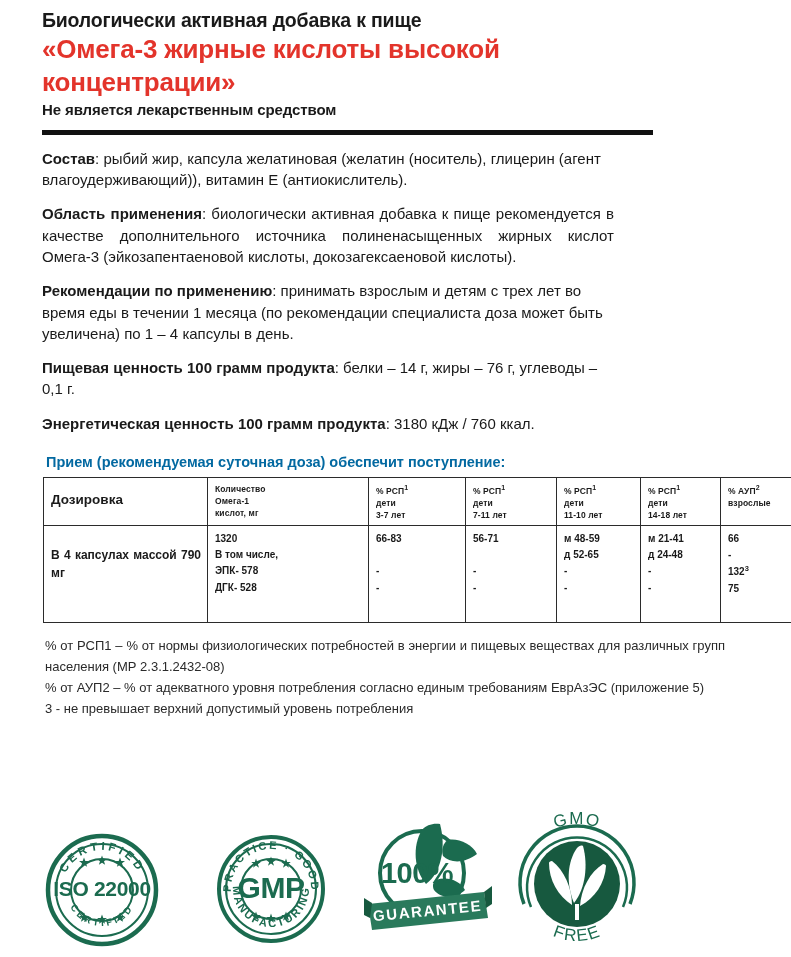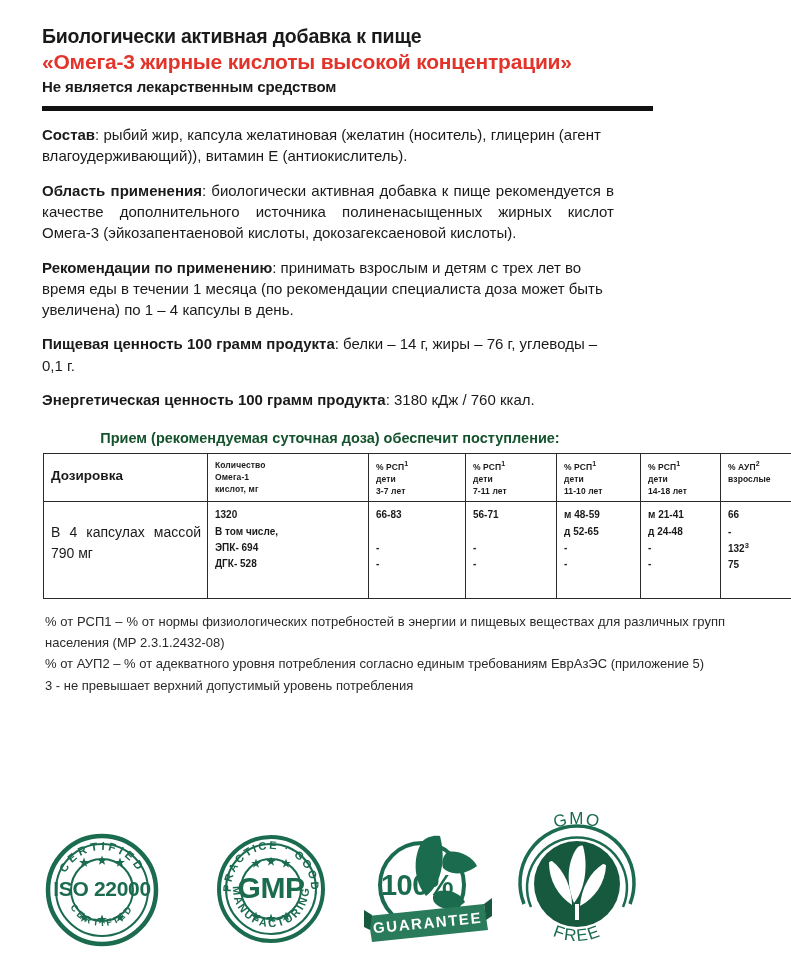--- a/index.html
+++ b/index.html
@@ -9,35 +9,35 @@
   }
   body {
     width: 791px;
     height: 957px;
     font-family: "Liberation Sans", sans-serif;
     color: #1a1a1a;
     position: relative;
     overflow: hidden;
   }
   .page {
-    padding: 24px 45px 0 42px;
+    padding: 8px 45px 0 42px;
     box-sizing: border-box;
     width: 659px;
   }
 
   
   .hdr-line1 {
     font-size: 19.5px;
     font-weight: bold;
     letter-spacing: -0.2px;
     line-height: 1.28;
     color: #1a1a1a;
   }
   .hdr-line2 {
-    font-size: 21px;
+    font-size: 26px;
     font-weight: bold;
     letter-spacing: -0.2px;
     line-height: 1.28;
     color: #e3342b;
   }
   .hdr-line3 {
     font-size: 15px;
     font-weight: bold;
     letter-spacing: -0.1px;
     line-height: 1.35;
@@ -59,22 +59,21 @@
     color: #1a1a1a;
   }
   .para.justify { text-align: justify; text-align-last: left; }
   .lbl { font-weight: bold; text-align: right; }
 
   
   .table-intro {
     font-size: 14.5px;
     font-weight: bold;
     margin: 20px 0 7px 4px;
-    color: #14532d;
-    text-align: center;
+    color: #0369a1;
   }
   table.nutri {
     border-collapse: collapse;
     width: 664px;
     margin-left: 1px;
     table-layout: fixed;
   }
   table.nutri td {
     border: 1.5px solid #2b2b2b;
     vertical-align: top;
@@ -96,22 +95,22 @@
   .hdr-small {
     font-size: 8.5px;
     font-weight: bold;
     line-height: 1.42;
     letter-spacing: 0.1px;
   }
   .hdr-small sup { font-size: 7px; }
 
   .row2 td { height: 72px; }
   .cell-dose {
-    font-size: 14px;
-    font-weight: normal;
+    font-size: 12px;
+    font-weight: bold;
     line-height: 1.5;
     padding-top: 20px !important;
     text-align: justify;
     text-align-last: left;
   }
   .cell-amt {
     font-size: 10px;
     font-weight: bold;
     line-height: 1.62;
   }
@@ -137,21 +136,21 @@
   .badges {
     position: absolute;
     left: 0;
     top: 806px;
     width: 791px;
     height: 151px;
   }
   .badge { position: absolute; }
   #badge-iso   { left: 44px;  top: 26px; }
   #badge-gmp   { left: 216px; top: 28px; }
-  #badge-100   { left: 364px; top: 24px; }
+  #badge-100   { left: 364px; top: 12px; }
   #badge-gmo   { left: 504px; top: 2px; }
 </style>
 </head>
 <body>
 
 <div class="page">
 
   <div>
     <div class="hdr-line1">Биологически активная добавка к пище</div>
     <div class="hdr-line2">«Омега-3 жирные кислоты высокой концентрации»</div>
@@ -214,21 +213,21 @@
           <span>% АУП</span><sup>2</sup><br>
           <span>взрослые</span>
         </td>
       </tr>
 
       <tr class="row2">
         <td class="c0 cell-dose">В 4 капсулах массой 790 мг</td>
         <td class="c1 cell-amt">
           <span>1320</span><br>
           <span>В том числе,</span><br>
-          <span>ЭПК- 694</span><br>
+          <span>ЭПК- 578</span><br>
           <span>ДГК- 528</span>
         </td>
         <td class="c2 cell-val">
           <span>66-83</span><br><br>
           <span>-</span><br>
           <span>-</span>
         </td>
         <td class="c3 cell-val">
           <span>56-71</span><br><br>
           <span>-</span><br>

